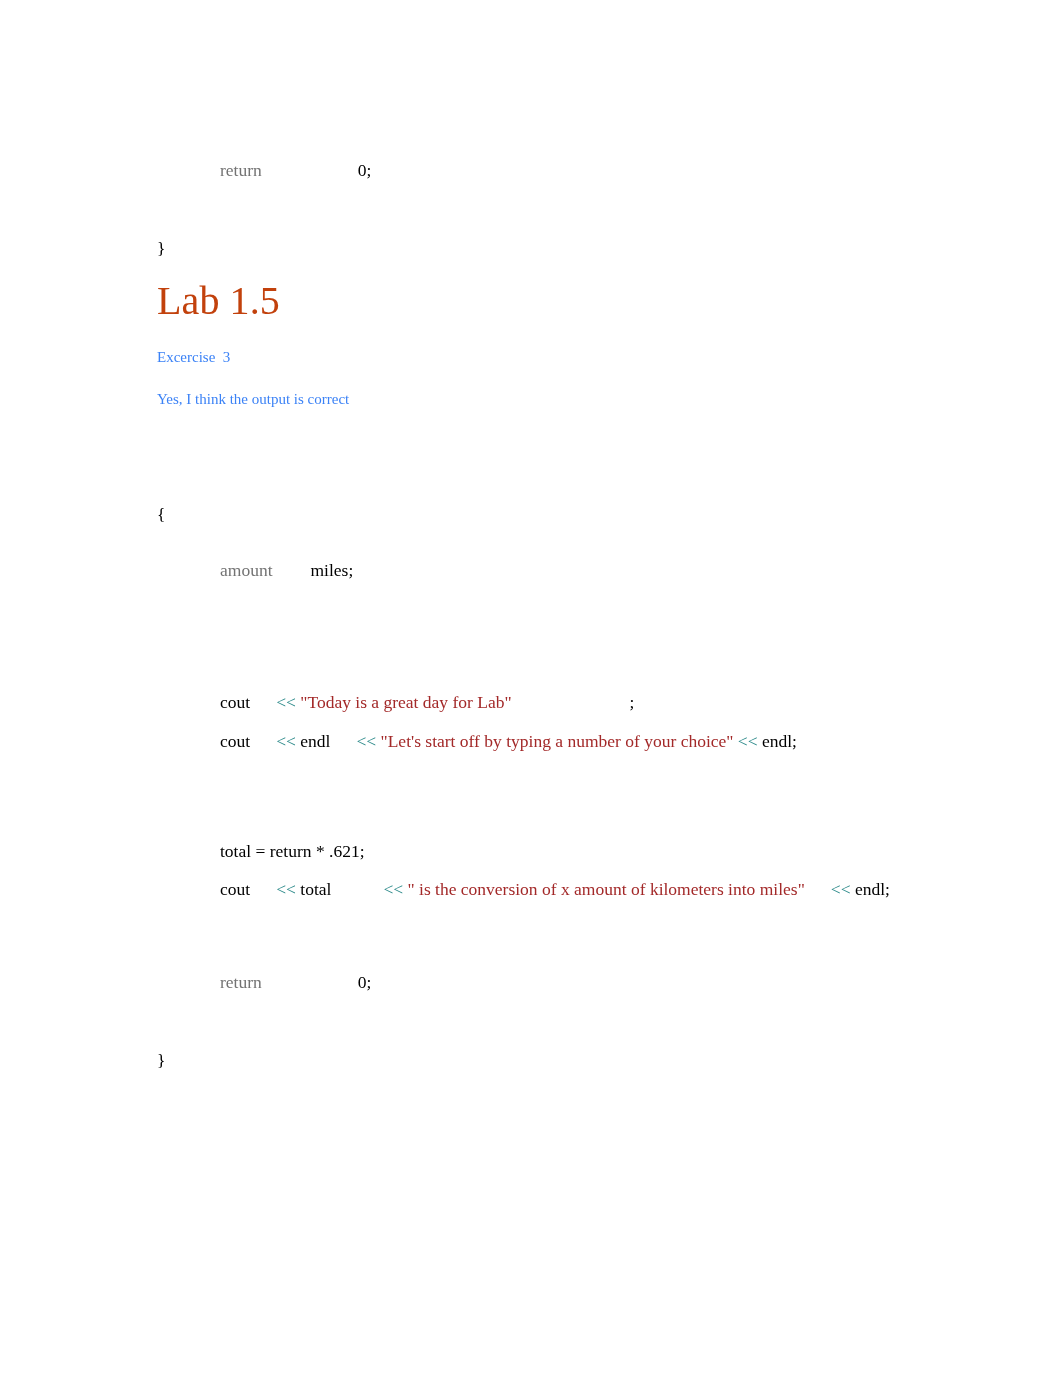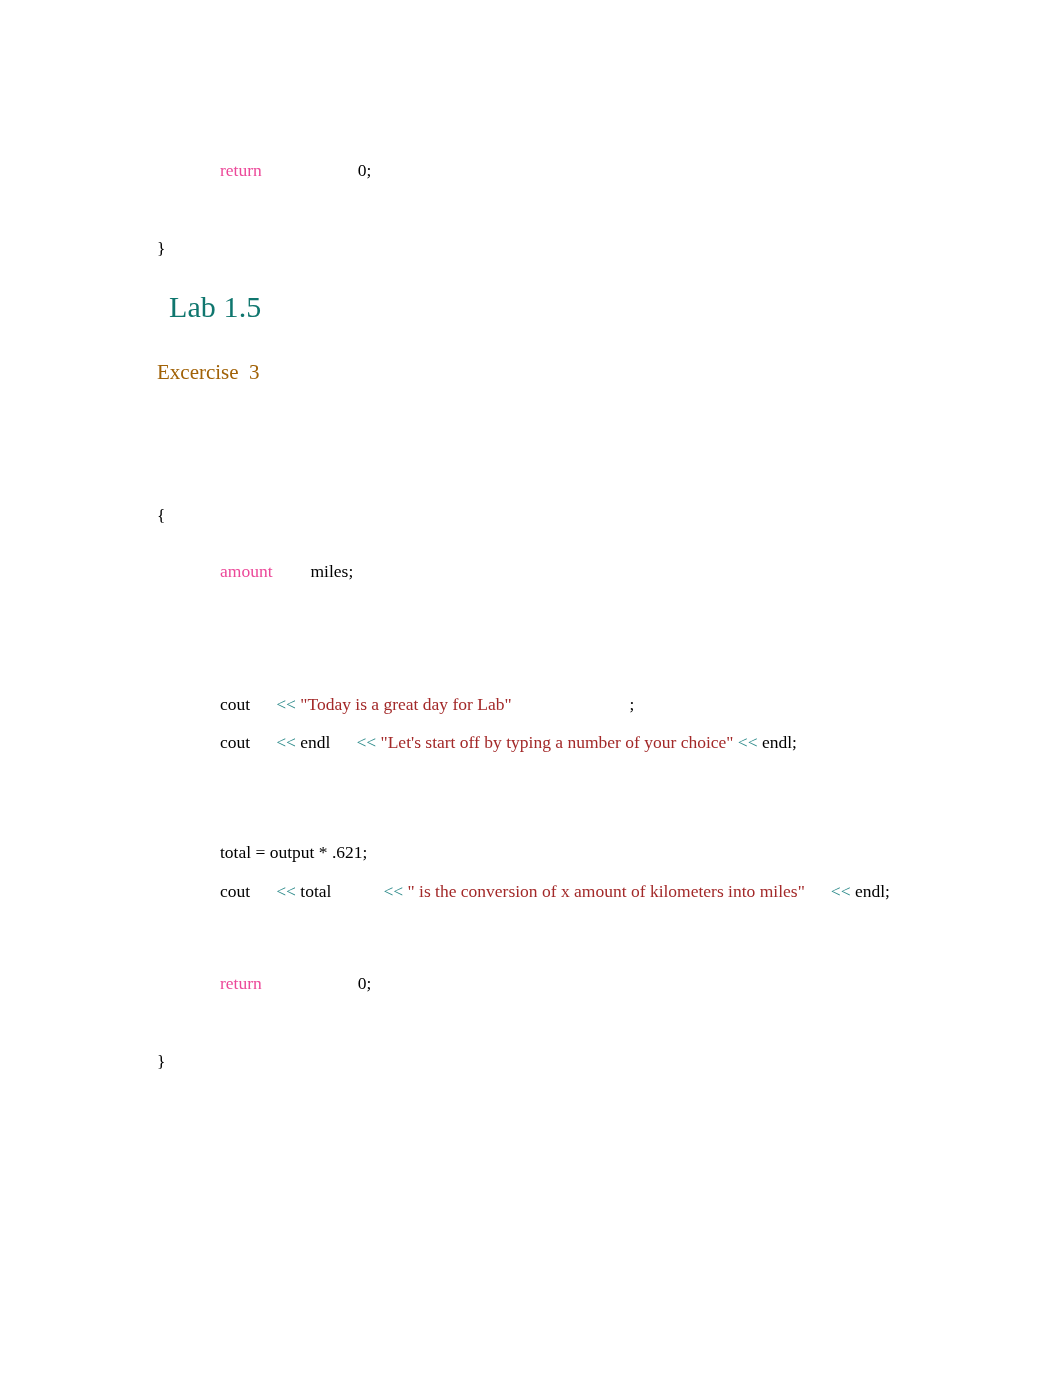--- a/index.html
+++ b/index.html
@@ -37,41 +37,41 @@
     white-space: pre-wrap;
     margin: 0;
   }
   .gap-xs { height: 18px; }
   .gap-sm { height: 24px; }
   .gap-md { height: 40px; }
   .gap-lg { height: 58px; }
   .gap-xl { height: 72px; }
 
   
-  .kw   { color: #ec4899; }
+  .kw   { color: #737373; }
   .op   { color: #2e8b8b; }
   .str  { color: #a32929; }
   .plain{ color: #000000; }
 
   
   .ind1 { padding-left: 63px; }
 
   
   .heading {
-    font-size: 30px;
+    font-size: 40px;
     line-height: 1.18;
     font-weight: normal;
-    color: #0f766e;
-    margin: 12px;
+    color: #c2410c;
+    margin: 0;
     letter-spacing: 0.1px;
   }
   .prose {
-    font-size: 21px;
+    font-size: 15px;
     line-height: 1.2;
-    color: #a16207;
+    color: #3b82f6;
     margin: 0;
     white-space: pre-wrap;
   }
   .tab { display: inline-block; }
   .t-sm  { width: 26px; }
   .t-md  { width: 38px; }
   .t-lg  { width: 52px; }
   .t-xl  { width: 96px; }
   .t-xxl { width: 118px; }
 </style>
@@ -90,20 +90,21 @@
     <div class="gap-xs"></div>
 
     <h1 class="heading">Lab 1.5</h1>
 
     <div class="gap-sm"></div>
 
     <p class="prose">Excercise  3</p>
 
     <div class="gap-sm"></div>
 
+    <p class="prose">Yes, I think the output is correct</p>
 
     <div class="gap-sm"></div>
 
 
     <div class="gap-xl"></div>
 
     <div class="line"><span class="plain">{</span></div>
 
     <div class="gap-xs"></div>
 
@@ -119,21 +120,21 @@
 
     <div class="gap-xs"></div>
 
     <div class="line"><span class="tab" style="width:63px"></span><span class="plain">cout</span><span class="tab t-sm"></span><span class="op">&lt;&lt;</span><span class="tab"> </span><span class="plain">endl</span><span class="tab t-sm"></span><span class="op">&lt;&lt;</span><span class="tab"> </span><span class="str">"Let's start off by typing a number of your choice"</span><span class="tab"> </span><span class="op">&lt;&lt;</span><span class="tab"> </span><span class="plain">endl;</span></div>
 
     <div class="gap-xs"></div>
 
 
     <div class="gap-xl"></div>
 
-    <div class="line ind1"><span class="plain">total = output * .621;</span></div>
+    <div class="line ind1"><span class="plain">total = return * .621;</span></div>
 
     <div class="gap-xs"></div>
 
     <div class="line"><span class="tab" style="width:63px"></span><span class="plain">cout</span><span class="tab t-sm"></span><span class="op">&lt;&lt;</span><span class="tab"> </span><span class="plain">total</span><span class="tab t-lg"></span><span class="op">&lt;&lt;</span><span class="tab"> </span><span class="str">" is the conversion of x amount of kilometers into miles"</span><span class="tab t-sm"></span><span class="op">&lt;&lt;</span><span class="tab"> </span><span class="plain">endl;</span></div>
 
     <div class="gap-xl"></div>
 
     <div class="line ind1"><span class="kw">return</span><span class="tab t-xl"></span><span class="plain">0;</span></div>
 
     <div class="gap-lg"></div>

